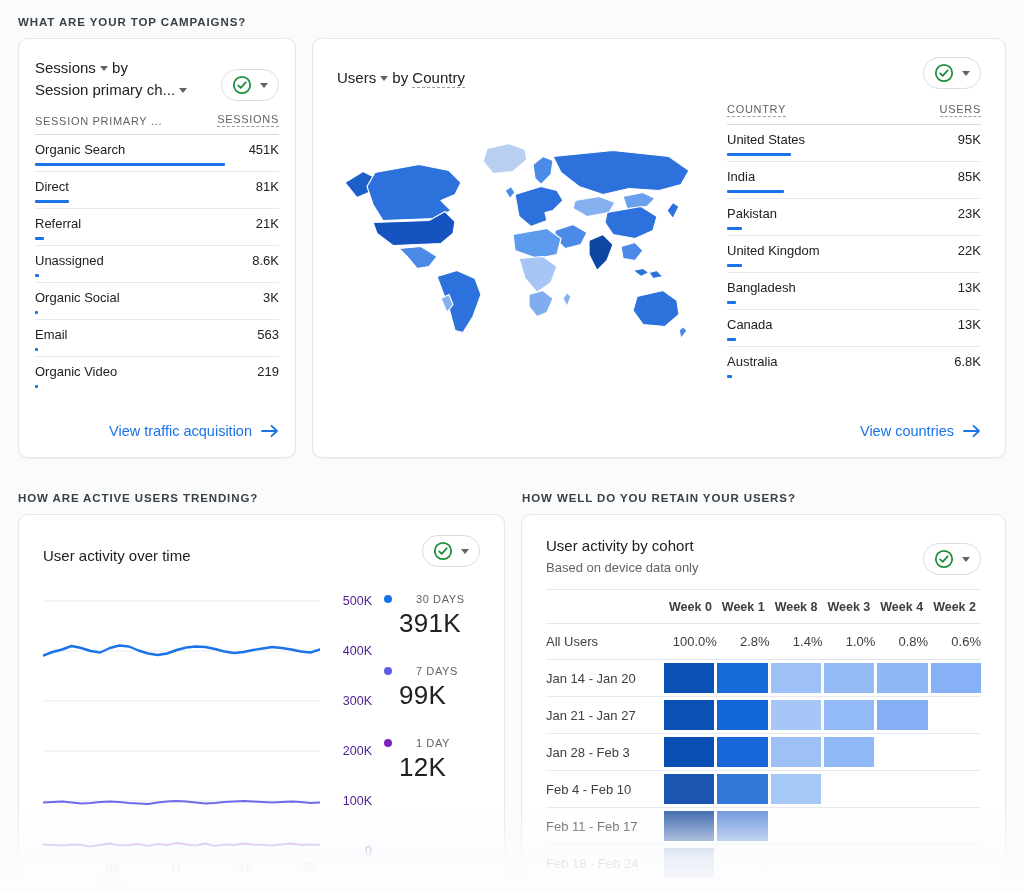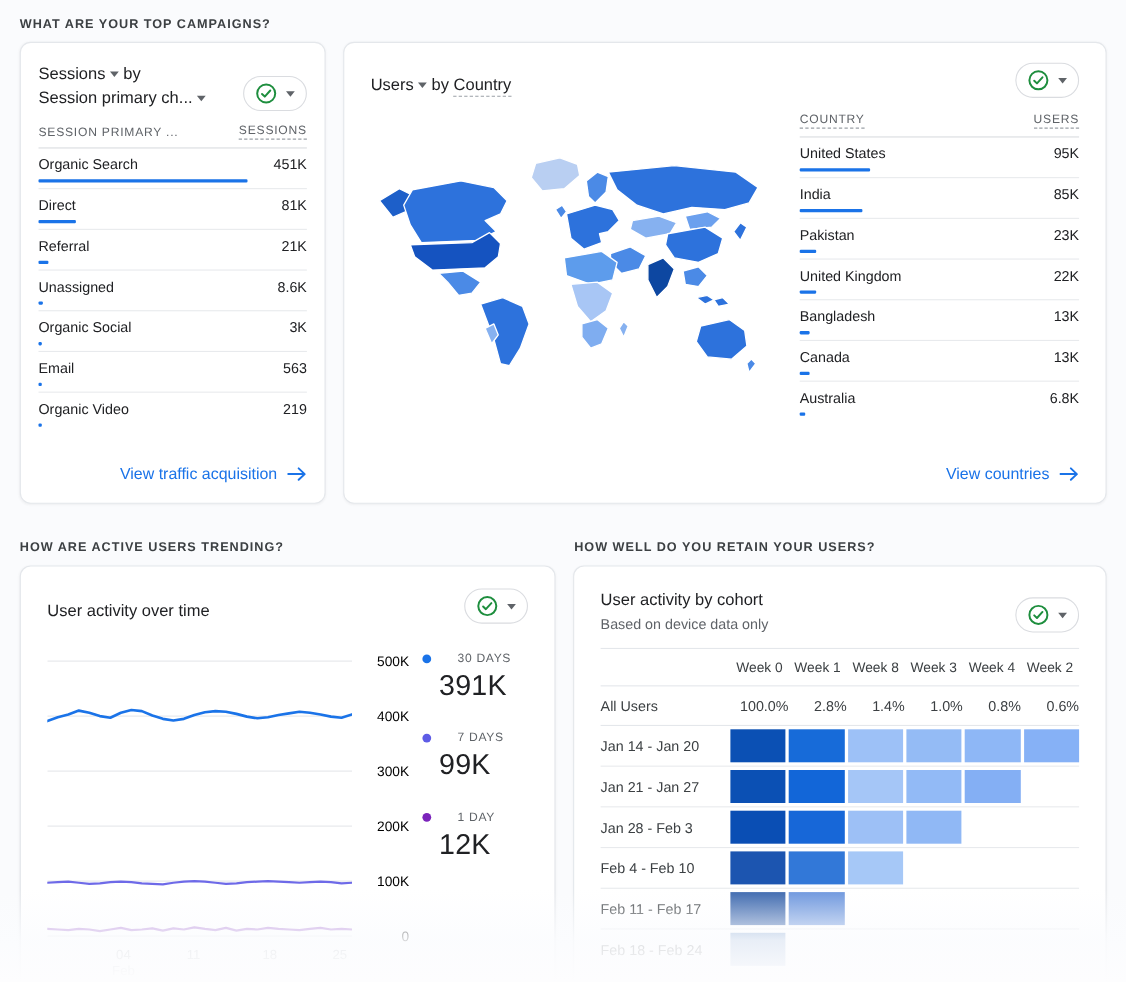--- a/index.html
+++ b/index.html
@@ -64,32 +64,32 @@
   .card-activity { width:487px; height:420px; padding:20px 24px; }
   .card-cohort { flex:1; height:420px; padding:20px 24px; }
   .chart-region { display:flex; flex:1; margin-top:24px; }
   .plot-area { flex:1; position:relative; }
   .plot-area svg { display:block; width:100%; height:265px; }
   .x-ticks { position:absolute; top:270px; left:0; right:0; height:30px;
     font-size:12px; color:#9aa0a6; }
   .x-tick { position:absolute; text-align:center; transform:translateX(-50%); line-height:14px; }
   .xt-0 { left:25%; } .xt-1 { left:48%; } .xt-2 { left:73%; } .xt-3 { left:96%; }
   .y-labels { width:48px; position:relative; margin-left:8px; }
-  .y-label { position:absolute; right:4px; font-size:12.5px; color:#000000; }
+  .y-label { position:absolute; right:4px; font-size:12.5px; color:#4c1d95; }
   .legend-col { width:96px; margin-left:8px; padding-top:2px; }
   .legend-item { margin-bottom:26px; }
   .legend-lab { display:flex; align-items:center; gap:24px; font-size:11px;
     letter-spacing:.6px; color:#5f6368; font-weight:500; }
   .legend-dot { width:8px; height:8px; border-radius:50%; flex:none; }
   .legend-val { font-size:26px; color:#202124; margin:3px 0 0 15px; letter-spacing:.3px; }
   
   .cohort-sub { font-size:13px; color:#5f6368; margin-top:3px; }
   .cohort-top-divider { border-top:1px solid #e4e7eb; margin-top:14px; }
   .week-row, .allusers-row { display:flex; align-items:center; border-bottom:1px solid #e4e7eb; }
-  .week-row { padding:10px 0 9px; }
+  .week-row { padding:10px 0 9px;font-weight:bold; }
   .allusers-row { padding:10px 0; }
   .w-spacer { width:118px; flex:none; }
   .w-cell { flex:1; text-align:center; font-size:12.5px; color:#3c4043; }
   .au-label { width:118px; flex:none; font-size:13px; color:#3c4043; }
   .au-cell { flex:1; text-align:right; font-size:13px; color:#3c4043; }
   .cohort-row { display:flex; align-items:center; border-bottom:1px solid #e8eaed; padding:3px 0; }
   .cohort-label { width:118px; flex:none; font-size:13px; color:#3c4043; }
   .cohort-cells { flex:1; display:grid; grid-template-columns:repeat(6,1fr); gap:3px; }
   .cohort-cell { height:30px; }
   .bottom-fade {

